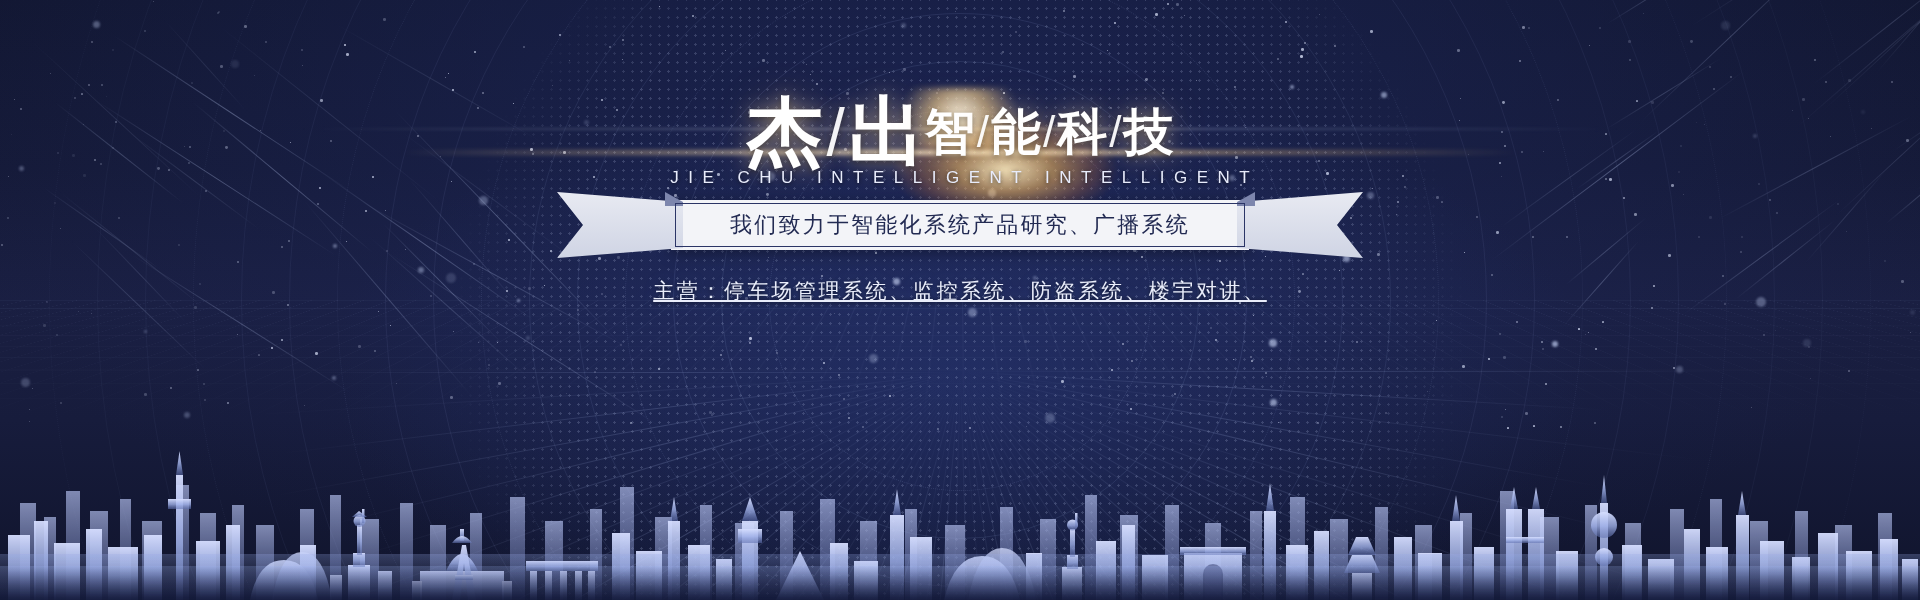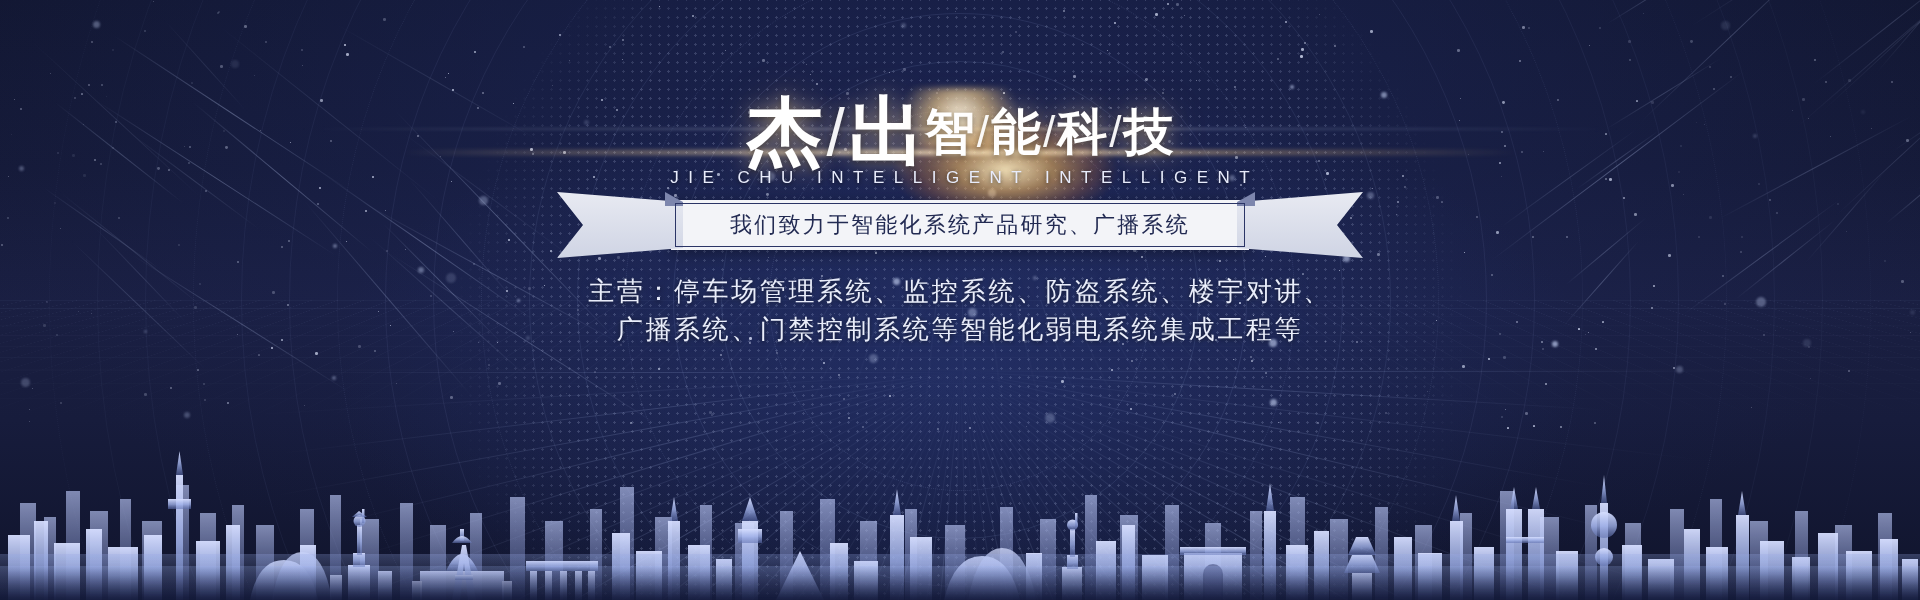--- a/index.html
+++ b/index.html
@@ -104,23 +104,23 @@
   .tail .band{position:absolute;left:0;top:0;width:100%;height:100%;
     background:linear-gradient(180deg,#e8eaf2 0%,#cfd4e4 100%);}
   .tail.l .band{clip-path:polygon(0 0,100% 10px,100% 56px,0 100%,26px 50%);}
   .tail.r .band{clip-path:polygon(100% 0,0 10px,0 56px,100% 100%,calc(100% - 26px) 50%);}
   .tail .fold{position:absolute;width:18px;height:14px;background:#7d86ad;}
   .tail.l .fold{left:108px;top:0px;clip-path:polygon(0 0,100% 10px,100% 14px,0 14px);}
   .tail.r .fold{right:108px;top:0px;clip-path:polygon(100% 0,0 10px,0 14px,100% 14px);}
 
   
   .desc{position:absolute;left:0;right:0;top:272px;color:#e9edfa;
-    font-size:26px;line-height:38px;letter-spacing:2.6px;white-space:nowrap;
+    font-size:21px;line-height:38px;letter-spacing:2.6px;white-space:nowrap;
     text-shadow:0 1px 5px rgba(0,0,0,.65),0 0 14px rgba(120,150,230,.25);
-    font-family:"DejaVu Sans","Liberation Sans",sans-serif;}
+    font-family:"DejaVu Sans","Liberation Sans",sans-serif;text-decoration:underline;}
 
   
   .skyline{position:absolute;left:0;bottom:0;width:1920px;height:175px;pointer-events:none;}
   .reflection{position:absolute;left:0;bottom:0;width:1920px;height:46px;pointer-events:none;
     background:linear-gradient(180deg,rgba(150,170,230,.28),rgba(110,130,200,.05));
     -webkit-mask-image:linear-gradient(180deg,#000,rgba(0,0,0,0));
     mask-image:linear-gradient(180deg,#000,rgba(0,0,0,0));}
   .ground{position:absolute;left:0;bottom:0;width:1920px;height:34px;
     background:linear-gradient(180deg,rgba(160,180,240,.22),rgba(20,26,58,.9));}
 </style>
@@ -902,17 +902,16 @@
           <div class="band"></div>
           <div class="fold"></div>
         </div>
         <div class="inner"></div>
         <div class="txt">我们致力于智能化系统产品研究、广播系统</div>
       </div>
     </div>
 
     <div class="desc">
       <div>主营：停车场管理系统、监控系统、防盗系统、楼宇对讲、</div>
-      <div>广播系统、门禁控制系统等智能化弱电系统集成工程等</div>
     </div>
 
   </div>
 </div>
 
 </body></html>

